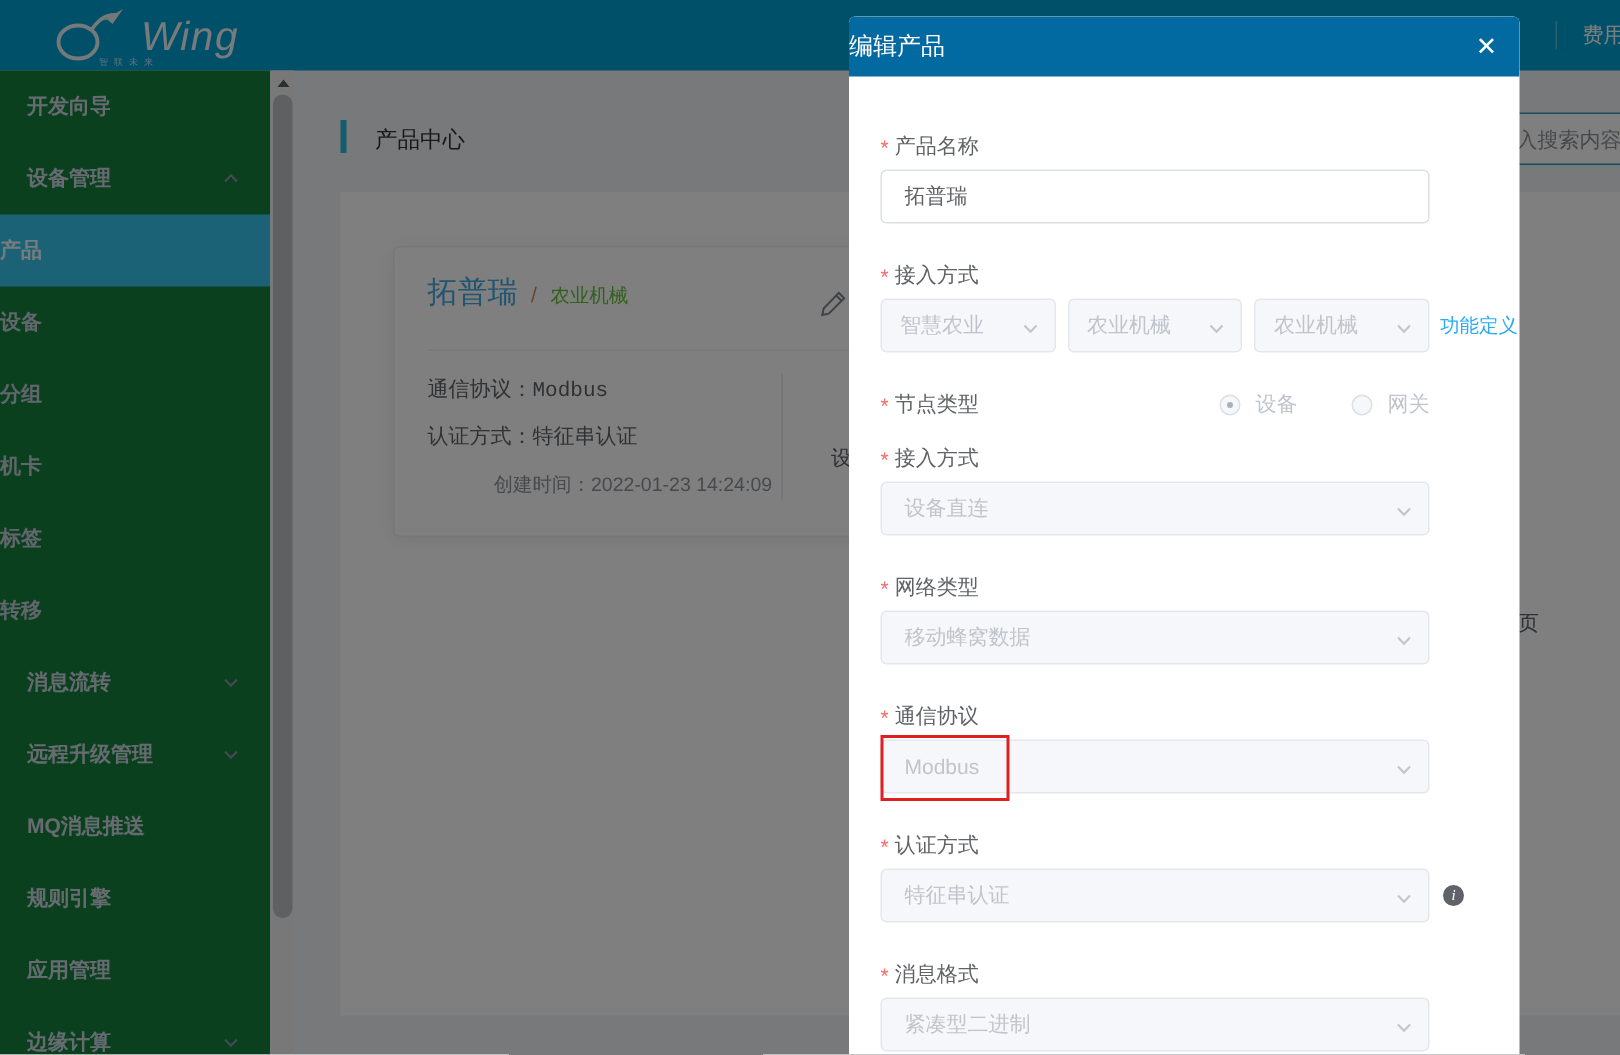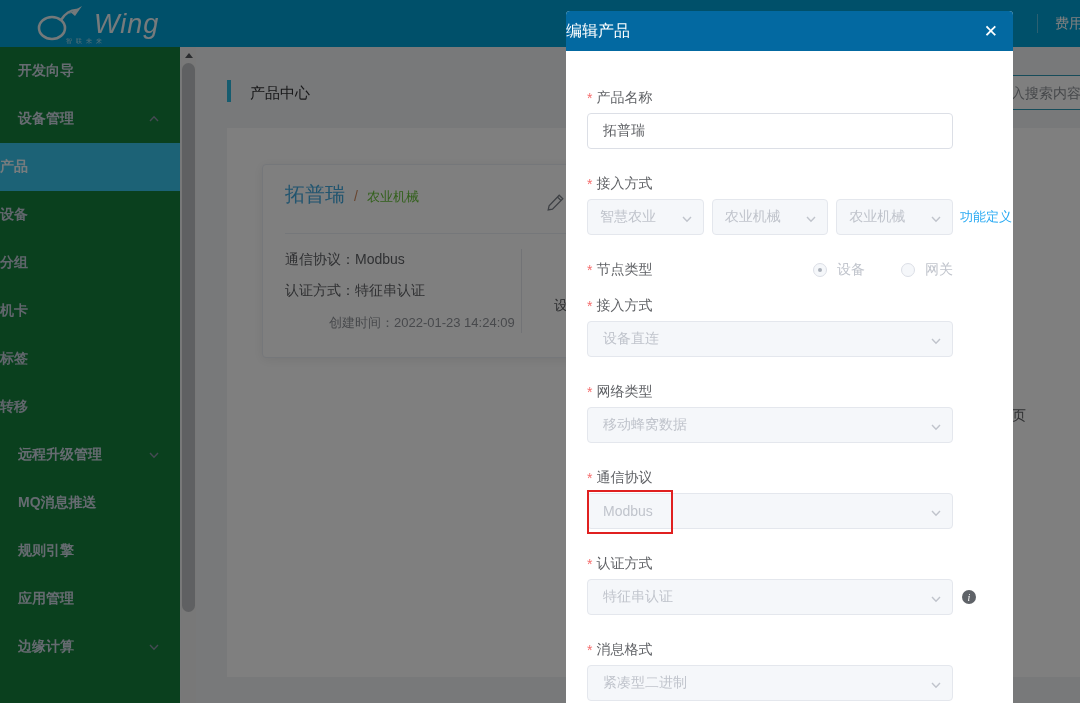--- a/index.html
+++ b/index.html
@@ -133,20 +133,28 @@
       <div class="side-item lvl2">
         <span>机卡</span>
       </div>
       <div class="side-item lvl2">
         <span>标签</span>
       </div>
       <div class="side-item lvl2">
         <span>转移</span>
       </div>
       <div class="side-item lvl1">
+        <span>消息流转</span>
+        <span class="side-chevron">
+          <svg width="12" height="12" viewBox="0 0 12 12">
+            <polyline points="2,4 6,8.2 10,4" fill="none" stroke="#8a94a6" stroke-width="1.4"></polyline>
+          </svg>
+        </span>
+      </div>
+      <div class="side-item lvl1">
         <span>远程升级管理</span>
         <span class="side-chevron">
           <svg width="12" height="12" viewBox="0 0 12 12">
             <polyline points="2,4 6,8.2 10,4" fill="none" stroke="#8a94a6" stroke-width="1.4"></polyline>
           </svg>
         </span>
       </div>
       <div class="side-item lvl1">
         <span>MQ消息推送</span>
       </div>
@@ -183,21 +191,21 @@
       <span class="card-title">拓普瑞</span>
       <span class="card-sep">/</span>
       <span class="card-cat">农业机械</span>
     </div>
     <span class="pencil-icon">
       <svg width="19" height="19" viewBox="0 0 19 19">
         <path d="M13.2 2.2 L16.8 5.8 L6.5 16.1 L2.2 17 L3.1 12.7 Z M11.5 4 L15 7.5" fill="none" stroke="#7d828a" stroke-width="1.3"></path>
       </svg>
     </span>
     <div class="card-hr"></div>
-    <div class="card-row" style="top:86px;">通信协议：Modbus</div>
+    <div class="card-row" style="top:86px;font-family:Liberation Mono, monospace;">通信协议：Modbus</div>
     <div class="card-row" style="top:117px;">认证方式：特征串认证</div>
     <div class="card-row muted" style="top:149px;margin-left:44px;">创建时间：2022-01-23 14:24:09</div>
     <div class="card-vline"></div>
     <div class="card-stat">设</div>
   </div>
 
   <div class="fragment-page">页</div>
 
   <div class="search">
     <input type="text" placeholder="输入搜索内容" style="">

